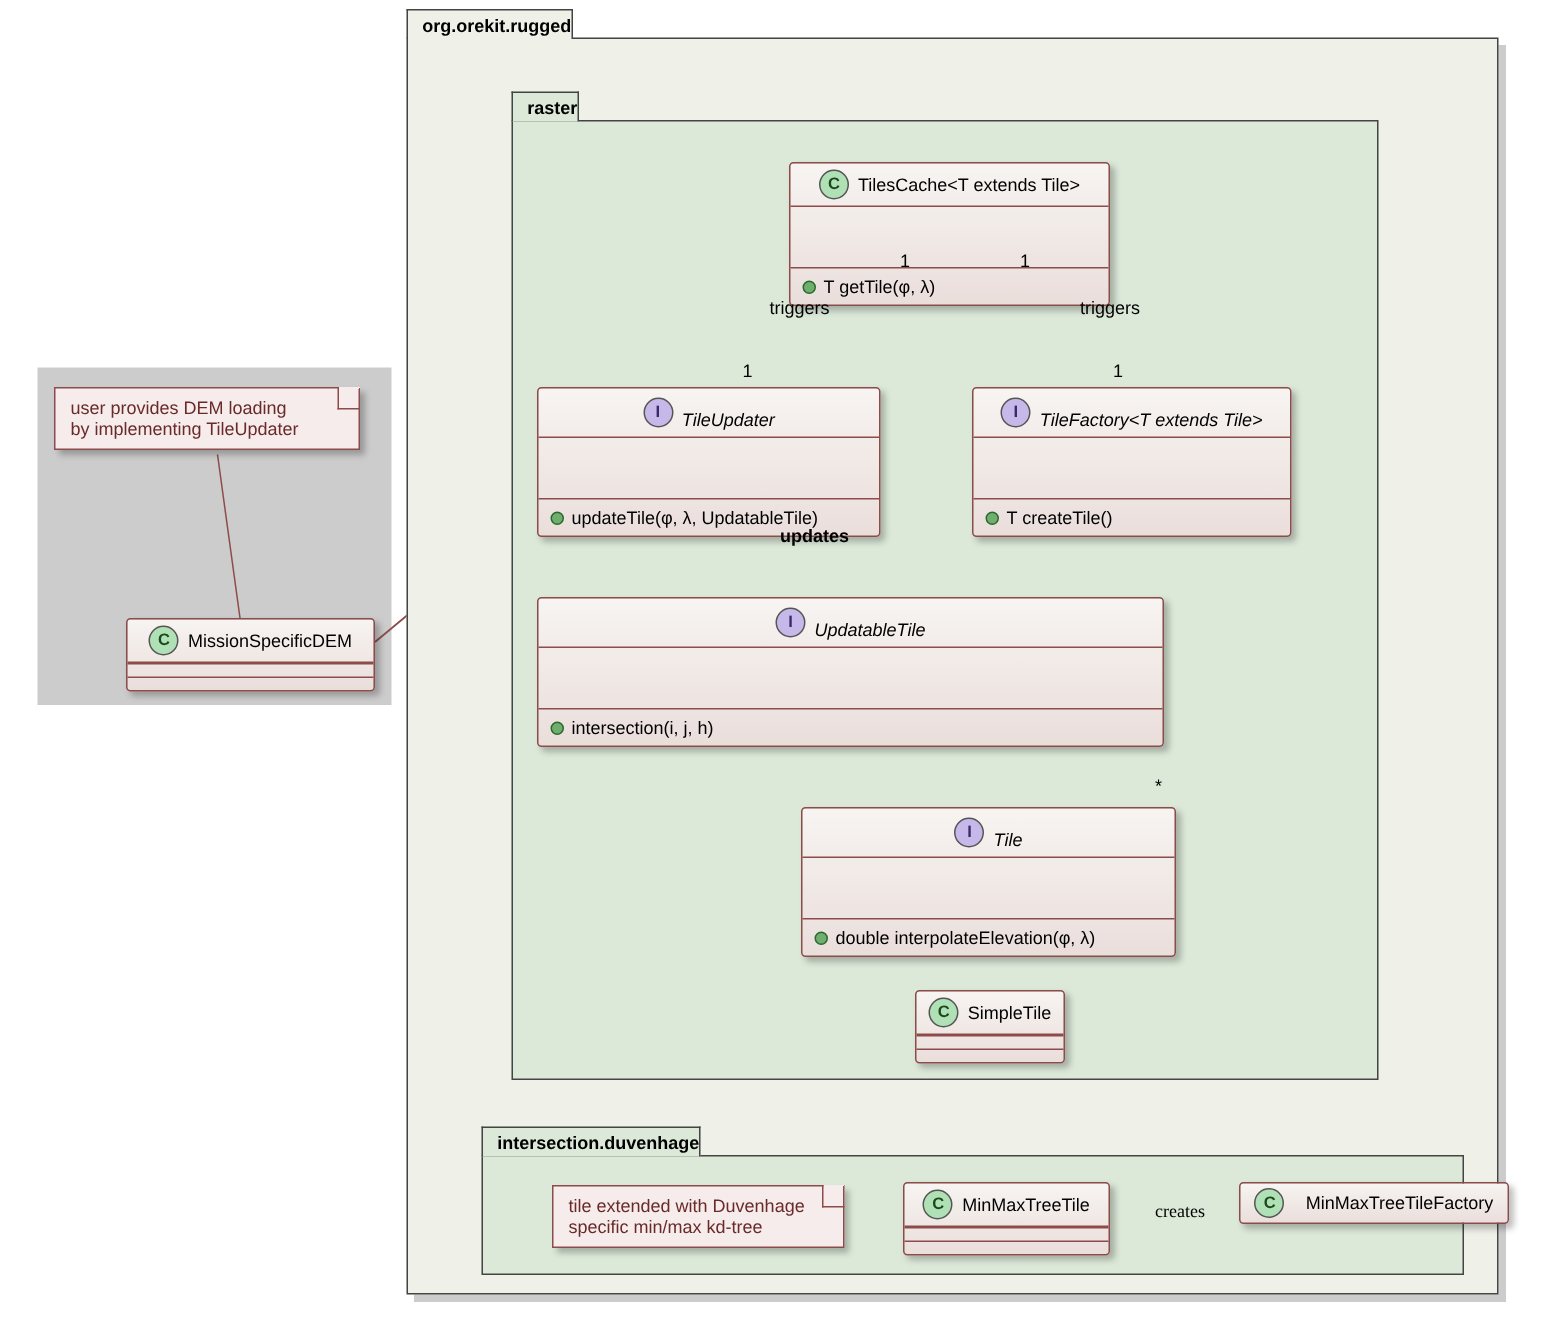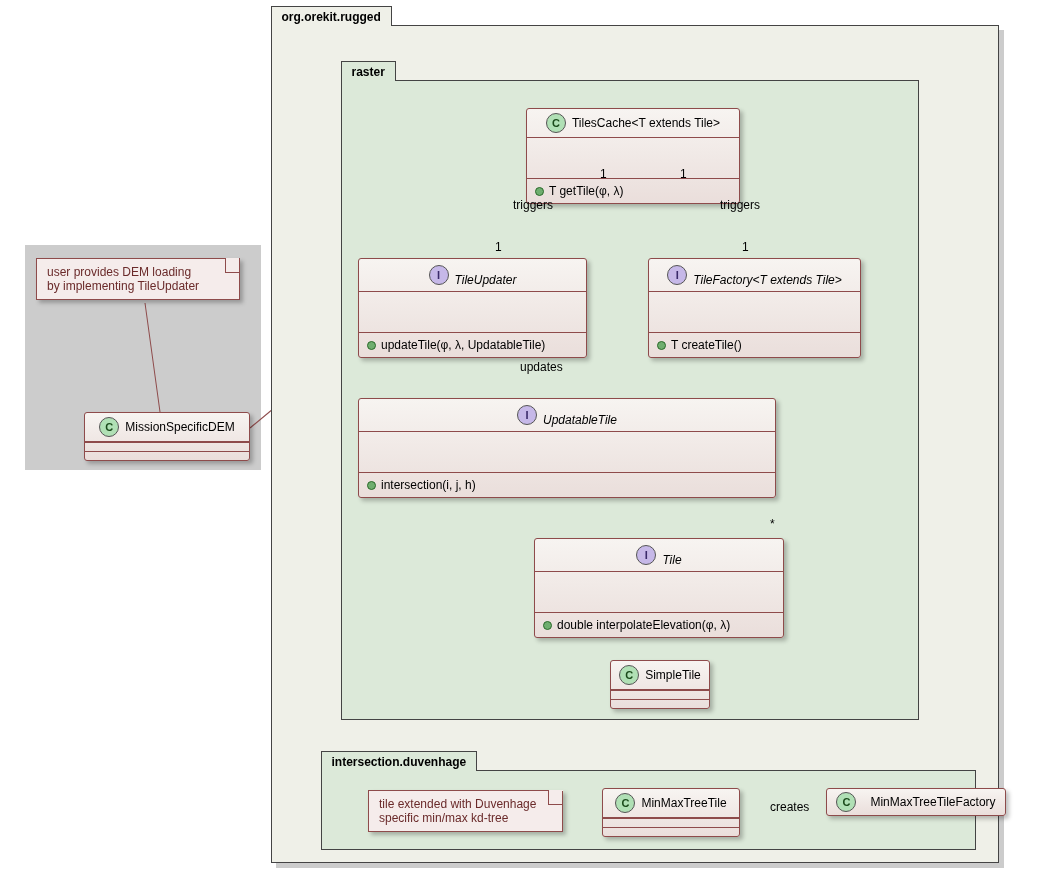--- a/index.html
+++ b/index.html
@@ -24,21 +24,21 @@
     position: absolute;
     border: 1.5px solid #444;
     box-sizing: border-box;
     z-index: 1;
   }
   .pkg-tab {
     position: absolute;
     top: -20px;
     left: -1.5px;
     height: 20px;
-    padding: 3px 10px 0 10px;
+    padding: 3px 0 0 10px;
     border: 1.5px solid #444;
     border-bottom: none;
     font-weight: bold;
     box-sizing: border-box;
     z-index: 2;
   }
   .pkg-outer { background: #eff0e8; }
   .pkg-outer .pkg-tab { background: #eff0e8; }
   .pkg-green { background: #dce9d9; }
   .pkg-green .pkg-tab { background: #dce9d9; text-align: center; }
@@ -179,22 +179,22 @@
     <path d="M895,788 C930,600 870,400 805,315" fill="none" stroke="#8e4b4b" stroke-width="1.2" marker-end="url(#arrow-hollow)"></path>
 
     <line x1="825" y1="810" x2="740" y2="810" stroke="#8e4b4b" stroke-width="1.2" marker-end="url(#arrow-open)"></line>
 
     <line x1="145" y1="303" x2="160" y2="412" stroke="#8e4b4b" stroke-width="1"></line>
     <line x1="560" y1="810" x2="600" y2="810" stroke="#8e4b4b" stroke-width="1"></line>
   </svg>
 
   <div class="edge-label" style="left:513px; top:198px;">triggers</div>
   <div class="edge-label" style="left:720px; top:198px;">triggers</div>
-  <div class="edge-label" style="left:520px; top:360px;">updates</div>
-  <div class="edge-label" style="left:770px; top:800px;">creates</div>
+  <div class="edge-label" style="left:520px; top:350px;font-weight:bold;">updates</div>
+  <div class="edge-label" style="left:770px; top:800px;font-family:Liberation Serif, serif;">creates</div>
   <div class="edge-label" style="left:600px; top:167px;">1</div>
   <div class="edge-label" style="left:495px; top:240px;">1</div>
   <div class="edge-label" style="left:680px; top:167px;">1</div>
   <div class="edge-label" style="left:742px; top:240px;">1</div>
   <div class="edge-label" style="left:770px; top:517px;">*</div>
 
   <div class="uml" style="left:526px; top:108px; width:214px;">
     <div class="uml-header">
       <span class="circle-icon circle-c">C</span>
       <span class="name">TilesCache&lt;T extends Tile&gt;</span>

